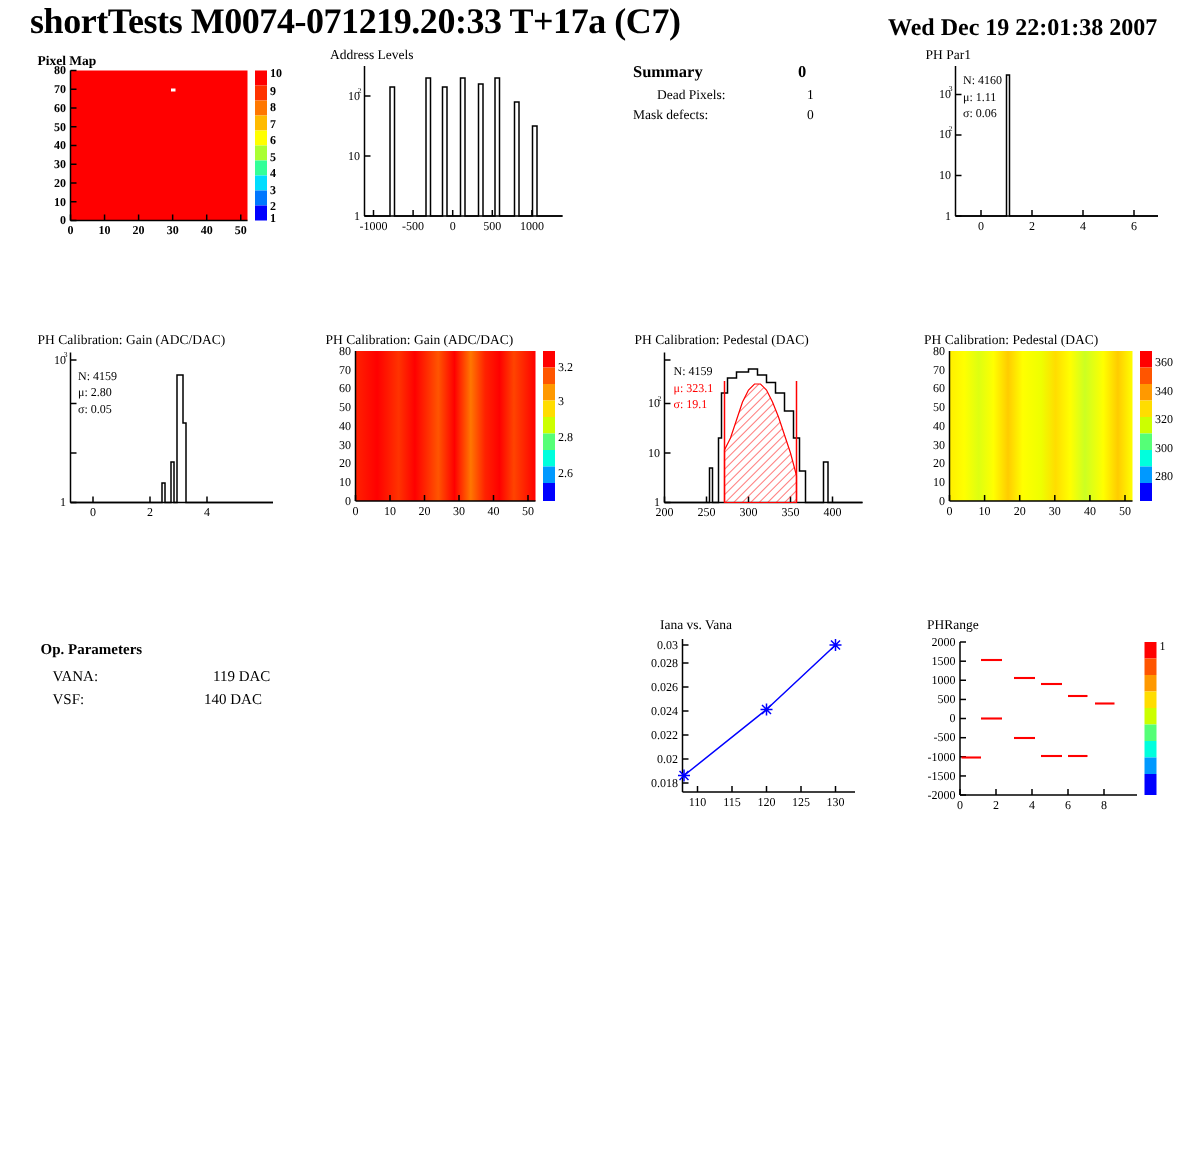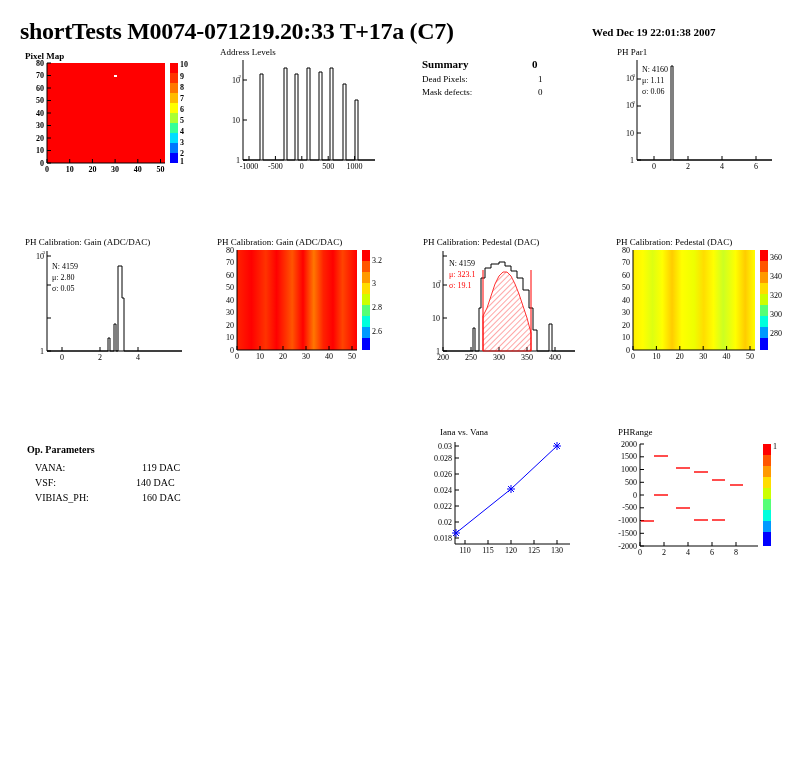--- a/index.html
+++ b/index.html
@@ -1,19 +1,19 @@
 <!DOCTYPE html>
 <html><head>
 <meta charset="utf-8">
 <style>
   html,body{margin:0;padding:0;background:#ffffff;}
   body{width:796px;height:772px;position:relative;font-family:"Liberation Serif",serif;color:#000;}
-  .abs{position:absolute;margin-top:16px;}
+  .abs{position:absolute;}
   .title{font-size:24px;font-weight:bold;letter-spacing:-0.3px;}
-  .datestr{font-size:11px;font-weight:bold;text-align:right;}
+  .datestr{font-size:16px;font-weight:bold;text-align:right;}
   .panel-title{font-size:9px;}
   .ticktxt{font-size:8px;}
   .stat{font-size:8px;}
   .opt-title{font-size:10px;font-weight:bold;}
   .opt-row{font-size:10px;}
   .sum-title{font-size:11px;font-weight:bold;}
   .sum-row{font-size:9px;}
   svg{display:block;overflow:visible;}
   .axis{stroke:#000;stroke-width:1;fill:none;}
   .curve{fill:none;stroke:#000;stroke-width:1;}
@@ -129,21 +129,21 @@
     </g>
   </svg>
 </div>
 
 <div class="abs" style="left:422px;top:42px;width:160px;">
   <div style="position:relative;height:16px;">
     <span class="sum-title" style="position:absolute;left:0;top:0;">Summary</span>
     <span class="sum-title" style="position:absolute;left:110px;top:0;">0</span>
   </div>
   <div style="position:relative;height:13px;">
-    <span class="sum-row" style="position:absolute;left:0;top:0;font-family:Liberation Serif, serif;">Dead Pixels:</span>
+    <span class="sum-row" style="position:absolute;left:16px;top:0;font-family:Liberation Serif, serif;">Dead Pixels:</span>
     <span class="sum-row" style="position:absolute;left:116px;top:0;">1</span>
   </div>
   <div style="position:relative;height:13px;">
     <span class="sum-row" style="position:absolute;left:0;top:0;">Mask defects:</span>
     <span class="sum-row" style="position:absolute;left:116px;top:0;">0</span>
   </div>
 </div>
 
 <div class="abs" style="left:612px;top:32px;width:170px;height:125px;">
   <div class="panel-title" style="position:absolute;left:5px;top:-1px;font-family:Liberation Serif, serif;">PH Par1</div>
@@ -401,24 +401,20 @@
   <div class="opt-title">Op. Parameters</div>
   <div style="position:relative;margin-top:7px;">
     <div style="position:relative;height:15px;">
       <span class="opt-row" style="position:absolute;left:8px;">VANA:</span>
       <span class="opt-row" style="position:absolute;left:115px;">119 DAC</span>
     </div>
     <div style="position:relative;height:15px;">
       <span class="opt-row" style="position:absolute;left:8px;">VSF:</span>
       <span class="opt-row" style="position:absolute;left:109px;">140 DAC</span>
     </div>
-    <div style="position:relative;height:15px;">
-      <span class="opt-row" style="position:absolute;left:8px;">VIBIAS_PH:</span>
-      <span class="opt-row" style="position:absolute;left:115px;">160 DAC</span>
-    </div>
   </div>
 </div>
 
 <div class="abs" style="left:415px;top:412px;width:180px;height:135px;">
   <div class="panel-title" style="position:absolute;left:25px;top:-1px;">Iana vs. Vana</div>
   <svg width="180" height="135" viewBox="0 0 180 135">
     <g class="axis">
       <line x1="40" y1="116" x2="155" y2="116"></line>
       <line x1="40" y1="14" x2="40" y2="116"></line>
       <line x1="50" y1="116" x2="50" y2="112"></line>

